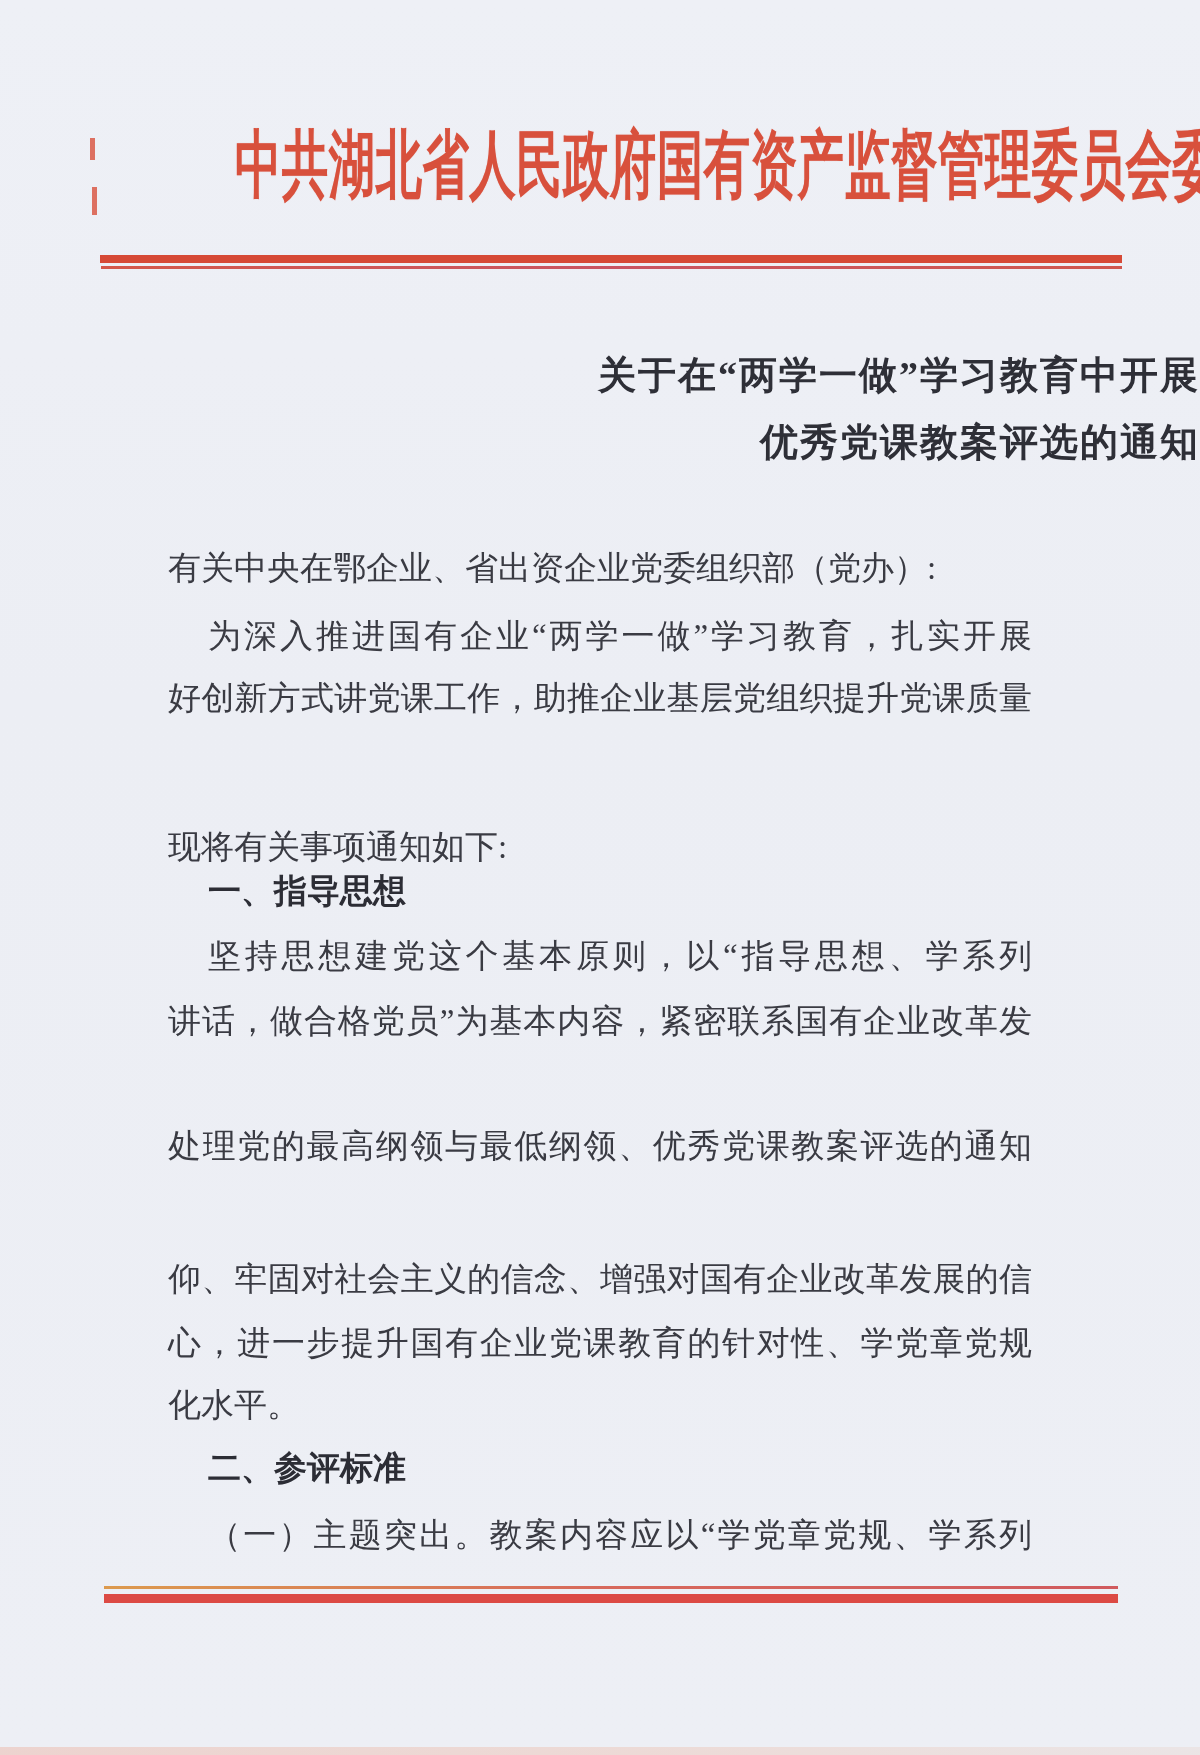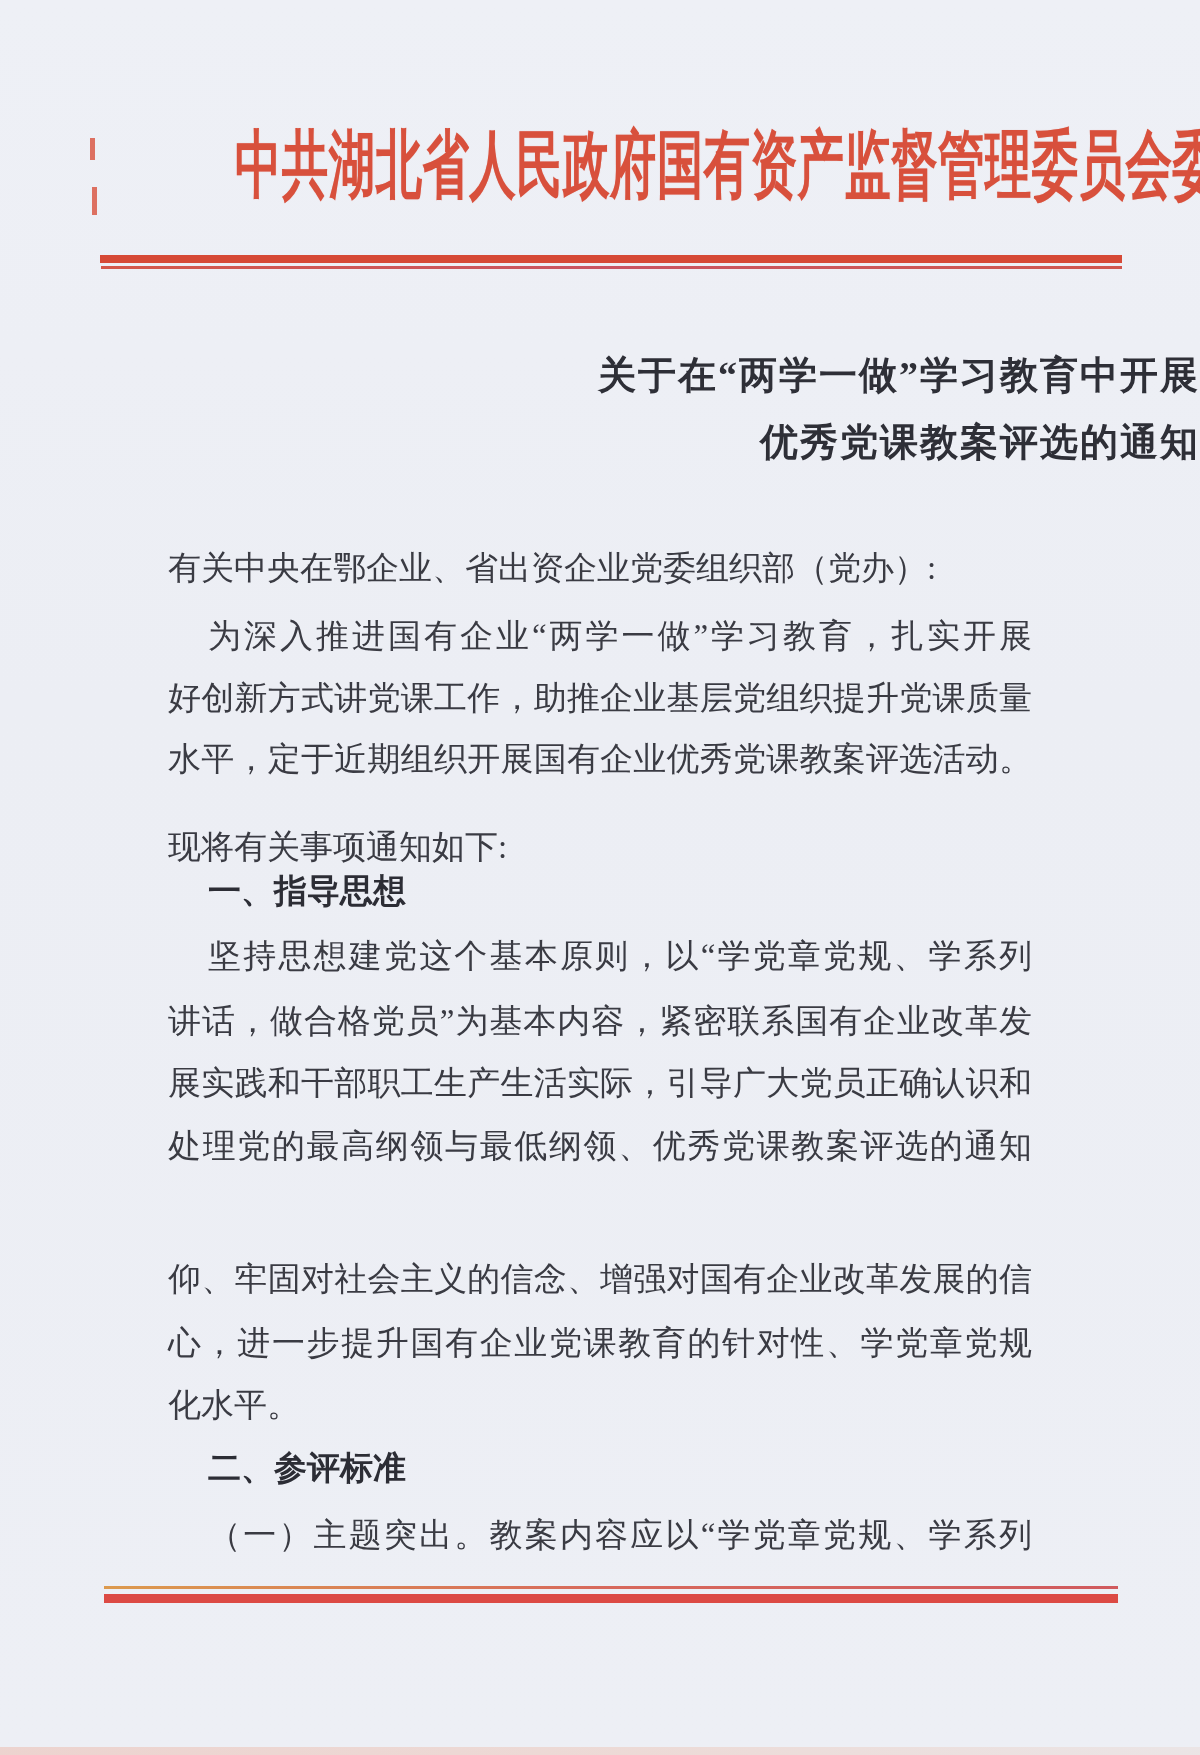--- a/index.html
+++ b/index.html
@@ -72,28 +72,26 @@
   <div class="rule rule-top-thick"></div>
   <div class="rule rule-top-thin"></div>
 
   <div class="doc-title t1">关于在“两学一做”学习教育中开展</div>
   <div class="doc-title t2">优秀党课教案评选的通知</div>
 
   <div class="line no-stretch" style="top:551px">有关中央在鄂企业、省出资企业党委组织部（党办）:</div>
 
   <div class="line indent" style="top:619px">为深入推进国有企业“两学一做”学习教育，扎实开展</div>
   <div class="line" style="top:681px">好创新方式讲党课工作，助推企业基层党组织提升党课质量</div>
-  <div class="line" style="top:742px">水平，定于近期组织开展国有企业优秀党课教案评选活动。</div>
   <div class="line no-stretch" style="top:830px">现将有关事项通知如下:</div>
 
   <div class="line heading indent" style="top:874px">一、指导思想</div>
 
-  <div class="line indent" style="top:939px">坚持思想建党这个基本原则，以“学党章党规、学系列</div>
+  <div class="line indent" style="top:939px">坚持思想建党这个基本原则，以“指导思想、学系列</div>
   <div class="line" style="top:1004px">讲话，做合格党员”为基本内容，紧密联系国有企业改革发</div>
-  <div class="line" style="top:1066px">展实践和干部职工生产生活实际，引导广大党员正确认识和</div>
   <div class="line" style="top:1129px">处理党的最高纲领与最低纲领、优秀党课教案评选的通知</div>
   <div class="line" style="top:1262px">仰、牢固对社会主义的信念、增强对国有企业改革发展的信</div>
   <div class="line" style="top:1326px">心，进一步提升国有企业党课教育的针对性、学党章党规</div>
   <div class="line heading indent" style="top:1451px">二、参评标准</div>
 
   <div class="line no-stretch" style="top:1388px">化水平。</div>
 
   <div class="line indent" style="top:1518px">（一）主题突出。教案内容应以“学党章党规、学系列</div>
 
   <div class="rule rule-bottom-thin"></div>

